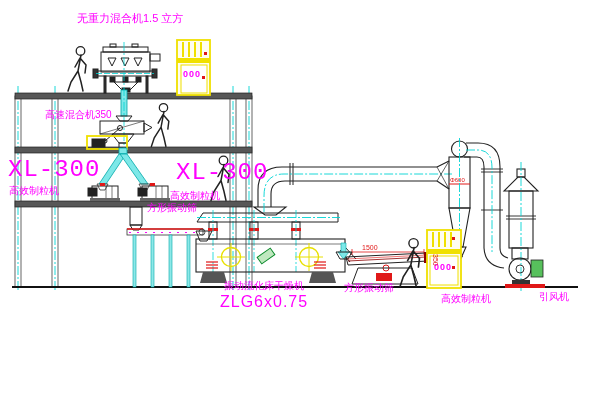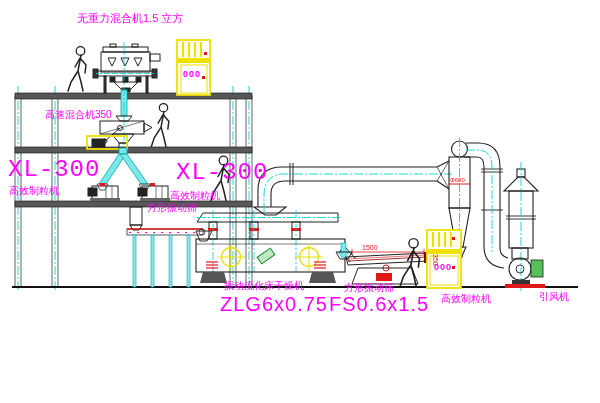--- a/index.html
+++ b/index.html
@@ -2,21 +2,21 @@
 <html><head>
 <meta charset="utf-8">
 <style>
   html,body{margin:0;padding:0;background:#fff;}
   .stage{position:relative;width:600px;height:403px;background:#fff;overflow:hidden;
          font-family:"Liberation Sans",sans-serif;}
   .stage svg{position:absolute;left:0;top:0;}
   .lbl{position:absolute;color:#ff00ff;white-space:nowrap;line-height:1;}
   .lbl.sm{font-size:10px;}
   .lbl.model{font-size:24px;letter-spacing:1px;font-family:Liberation Mono, monospace;}
-  .lbl.model-lg{font-size:20px;letter-spacing:1px;}
+  .lbl.model-lg{font-size:16px;letter-spacing:1px;}
   .lbl.dim{font-size:7px;color:#e01818;}
   .lbl.dim-v{font-size:7px;color:#e01818;writing-mode:vertical-rl;}
   .lbl.tiny{font-size:6px;color:#e01818;}
   .lbl.display{font-size:9px;font-weight:bold;color:#ff00ff;letter-spacing:1px;}
   .title{position:absolute;left:281px;top:47px;display:flex;align-items:baseline;
          gap:3px;color:#cf4a4a;white-space:nowrap;}
   .title .zh{font-size:15px;letter-spacing:1px;}
   .title .cap{font-size:21px;}
 </style>
 </head>
@@ -288,21 +288,20 @@
   <div class="lbl sm" style="left:9px;top:186px;font-family:Liberation Serif, serif;">高效制粒机</div>
   <div class="lbl model" style="left:176px;top:161px;">XL-300</div>
   <div class="lbl sm" style="left:170px;top:191px;">高效制粒机</div>
 
   <div class="lbl sm" style="left:147px;top:203px;">方形振动筛</div>
 
   <div class="lbl sm" style="left:224px;top:282px;font-family:Liberation Mono, monospace;">振动流化床干燥机</div>
   <div class="lbl model-lg" style="left:220px;top:294px;">ZLG6x0.75</div>
 
   <div class="lbl sm" style="left:332px;top:283px;margin-left:12px;">方形振动筛</div>
-  <div class="lbl model-lg" style="left:329px;top:294px;">FS0.6x1.5</div>
 
   <div class="lbl sm" style="left:441px;top:294px;">高效制粒机</div>
   <div class="lbl sm" style="left:539px;top:292px;">引风机</div>
 
   <div class="lbl display" style="left:183px;top:70px;">000</div>
   <div class="lbl display" style="left:434px;top:263px;">000</div>
 
   <div class="lbl dim" style="left:362px;top:244px;">1500</div>
   <div class="lbl dim-v" style="left:432px;top:254px;">350</div>
   <div class="lbl tiny" style="left:450px;top:177px;">Φ600</div>

